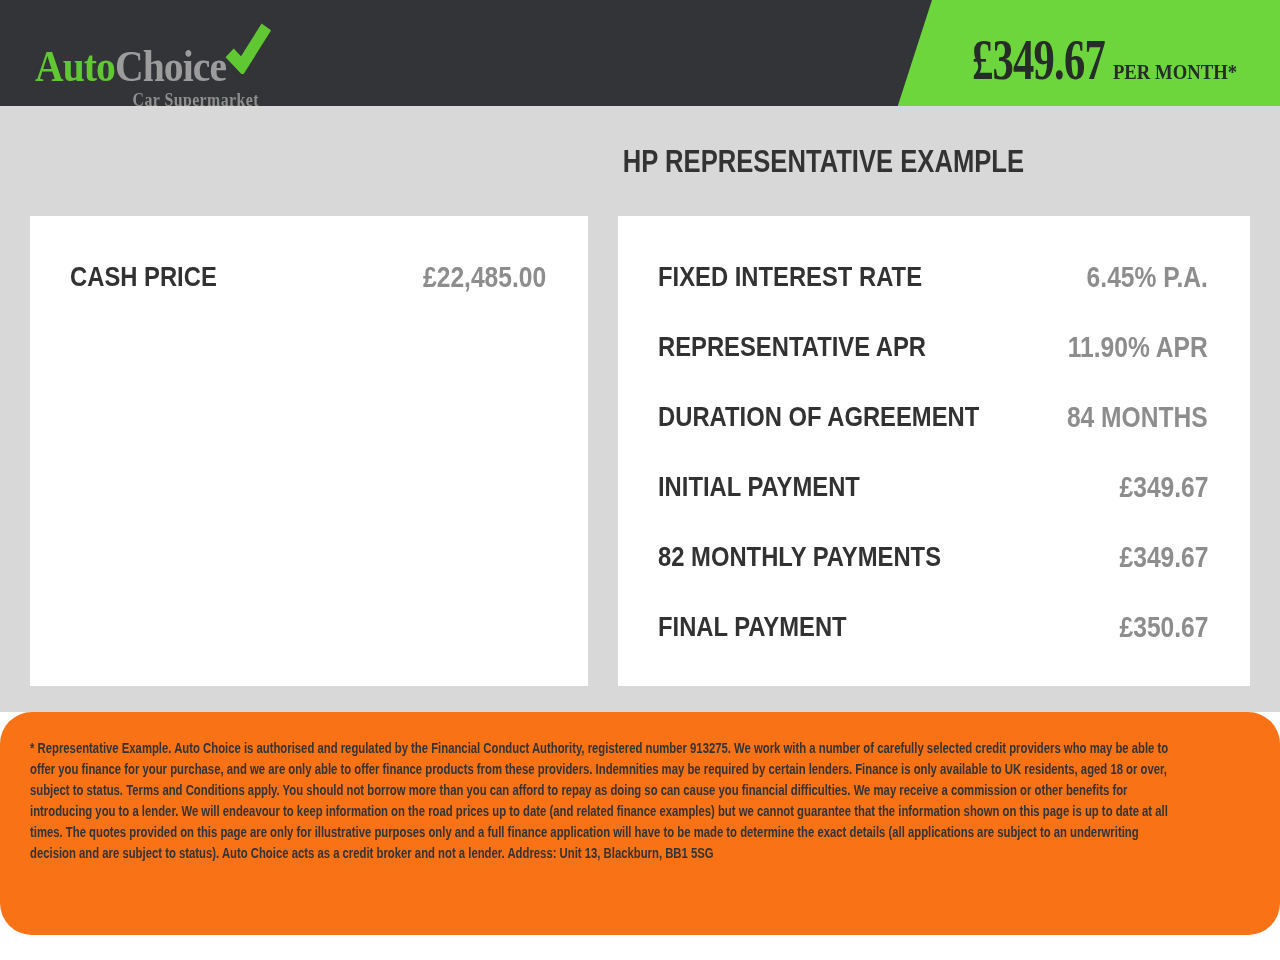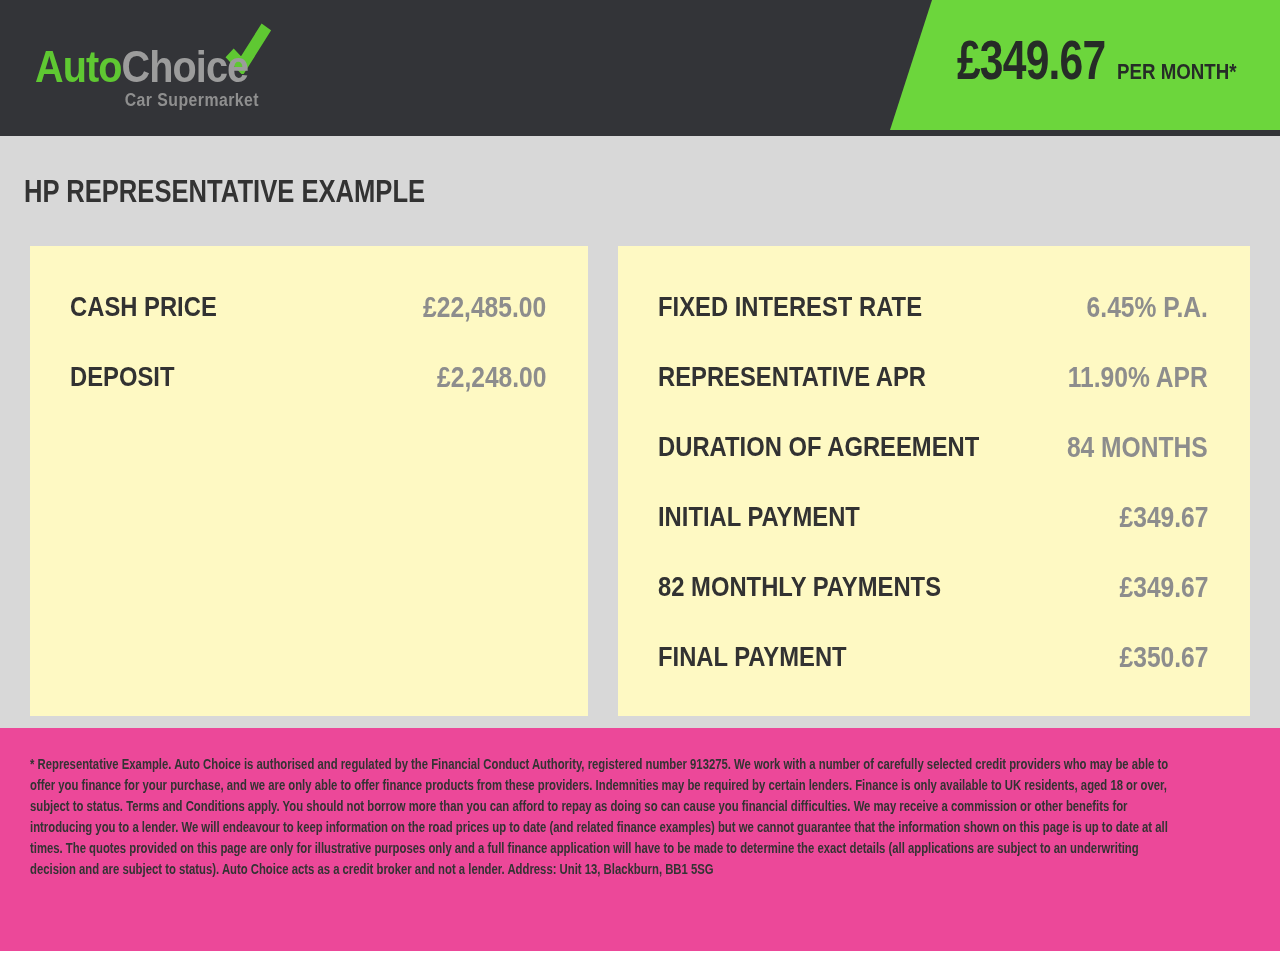--- a/index.html
+++ b/index.html
@@ -7,23 +7,24 @@
   body {
     width: 1280px; height: 960px;
     background: #ffffff;
     font-family: "Liberation Sans", sans-serif;
     overflow: hidden;
   }
 
   
   .header {
     position: relative;
-    height: 136px;
+    height: 106px;
     background: #333438;
     overflow: hidden;
+    font-family: Liberation Serif, serif;
   }
   .logo { position: absolute; left: 35px; top: 0; width: 300px; height: 130px; }
   .logo-main {
     position: absolute; left: 0; top: 44px;
     font-size: 44px; line-height: 46px; font-weight: bold;
     transform: scaleX(0.9); transform-origin: left center;
     white-space: nowrap; letter-spacing: -1px;
   }
   .logo-auto   { color: #5fc832; }
   .logo-choice { color: #9c9c9c; }
@@ -52,47 +53,47 @@
     letter-spacing: -1px; white-space: nowrap;
   }
   .price-period {
     position: absolute; right: 43px; bottom: 47px;
     font-size: 22px; line-height: 1; font-weight: bold; color: #262c27;
     transform: scaleX(0.85); transform-origin: right bottom;
     white-space: nowrap;
   }
 
   
-  .body-gray { background: #d8d8d8; padding-bottom: 12px; }
+  .body-gray { background: #d8d8d8; padding-bottom: 26px; text-align: right; }
   .page-title {
     margin: 0 0 38px 0;
     padding: 38px 0 0 30px;
     font-size: 32px; line-height: 34px; font-weight: bold; color: #333333;
     transform: scaleX(0.8); transform-origin: left top;
     white-space: nowrap;
   }
   .panels { display: flex; gap: 30px; margin: 0 30px; }
-  .panel { flex: 1 1 0; background: #fef9c3; padding: 26px 0 24px 0; }
+  .panel { flex: 1 1 0; background: #ffffff; padding: 26px 0 24px 0; }
   .row {
     display: flex; justify-content: space-between; align-items: center;
     height: 70px; padding: 0 42px 0 40px;
   }
   .row .label {
     font-size: 28px; font-weight: bold; color: #323232;
     transform: scaleX(0.85); transform-origin: left center;
     white-space: nowrap;
   }
   .row .value {
     font-size: 30px; font-weight: bold; color: #8d8d8d;
     transform: scaleX(0.82); transform-origin: right center;
     white-space: nowrap;
   }
 
   
-  .footer { background: #ec4899; min-height: 223px; padding: 26px 30px 0 30px; }
+  .footer { background: #f97316; min-height: 223px; padding: 26px 30px 0 30px; border-radius: 32px; }
   .disclaimer {
     margin: 0;
     width: 1475px;
     transform: scaleX(0.78); transform-origin: top left;
     font-size: 14.5px; line-height: 21px; font-weight: bold; color: #333333;
   }
 </style>
 </head>
 <body>
 
@@ -115,24 +116,20 @@
 
   <section class="body-gray">
     <h1 class="page-title">HP REPRESENTATIVE EXAMPLE</h1>
 
     <div class="panels">
 
       <div class="panel">
         <div class="row">
           <span class="label">CASH PRICE</span>
           <span class="value">£22,485.00</span>
-        </div>
-        <div class="row">
-          <span class="label">DEPOSIT</span>
-          <span class="value">£2,248.00</span>
         </div>
       </div>
 
       <div class="panel">
         <div class="row">
           <span class="label">FIXED INTEREST RATE</span>
           <span class="value">6.45% P.A.</span>
         </div>
         <div class="row">
           <span class="label">REPRESENTATIVE APR</span>

